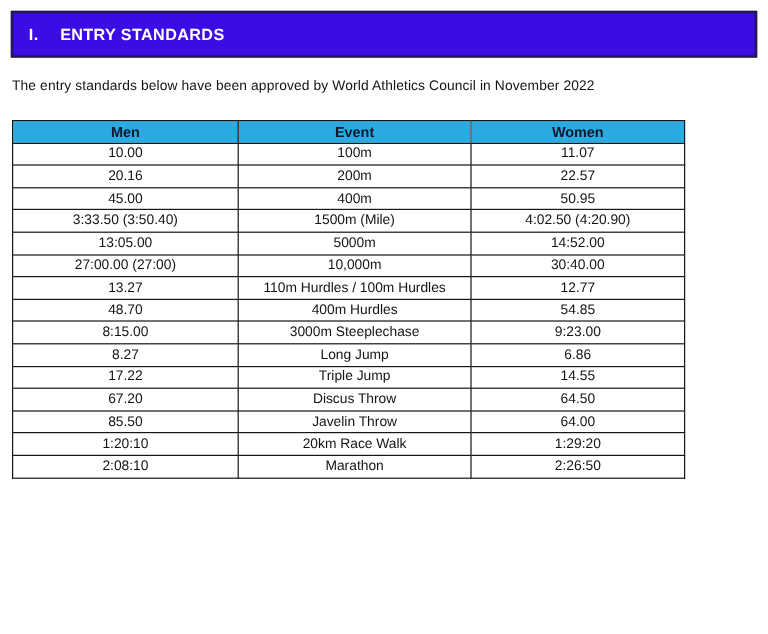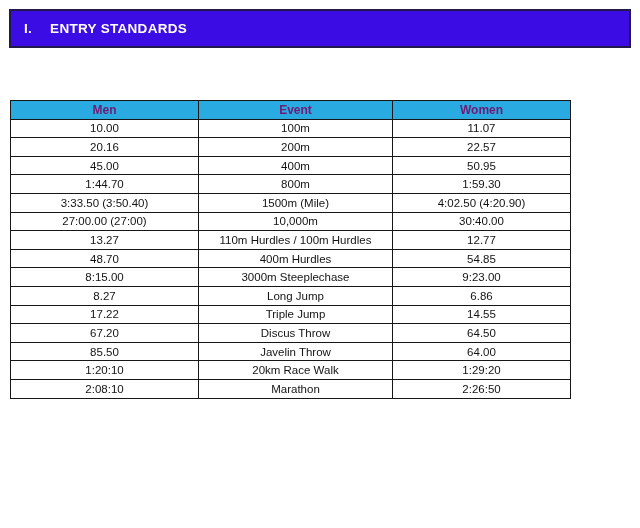--- a/index.html
+++ b/index.html
@@ -56,38 +56,39 @@
     border: 1px solid #161616;
     text-align: center;
     vertical-align: middle;
     height: 17.6px;
     padding: 0 2px;
     overflow: hidden;
     white-space: nowrap;
   }
   table.standards th {
     background: #29abe2;
-    color: #701a75;
+    color: #0f172a;
     font-weight: bold;
     font-size: 12px;
   }
   col.c-men   { width: 188px; }
   col.c-event { width: 194px; }
   col.c-women { width: 178px; }
 </style>
 </head>
 <body>
 
 <div class="page">
 
   <div class="banner">
     <span class="sec-num">I.</span>
     <span class="sec-title">ENTRY STANDARDS</span>
   </div>
 
+  <div class="intro">The entry standards below have been approved by World Athletics Council in November 2022</div>
 
   <table class="standards">
     <colgroup>
       <col class="c-men">
       <col class="c-event">
       <col class="c-women">
     </colgroup>
     <thead>
       <tr>
         <th>Men</th>
@@ -105,28 +106,28 @@
           <td>20.16</td>
           <td>200m</td>
           <td>22.57</td>
         </tr>
         <tr>
           <td>45.00</td>
           <td>400m</td>
           <td>50.95</td>
         </tr>
         <tr>
-          <td>1:44.70</td>
-          <td>800m</td>
-          <td>1:59.30</td>
-        </tr>
-        <tr>
           <td>3:33.50 (3:50.40)</td>
           <td>1500m (Mile)</td>
           <td>4:02.50 (4:20.90)</td>
+        </tr>
+        <tr>
+          <td>13:05.00</td>
+          <td>5000m</td>
+          <td>14:52.00</td>
         </tr>
         <tr>
           <td>27:00.00 (27:00)</td>
           <td>10,000m</td>
           <td>30:40.00</td>
         </tr>
         <tr>
           <td>13.27</td>
           <td>110m Hurdles / 100m Hurdles</td>
           <td>12.77</td>

